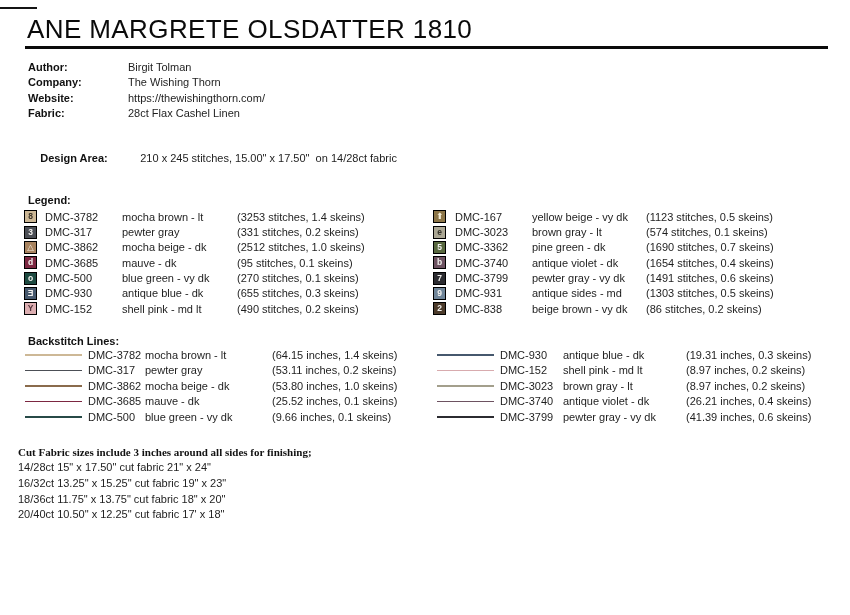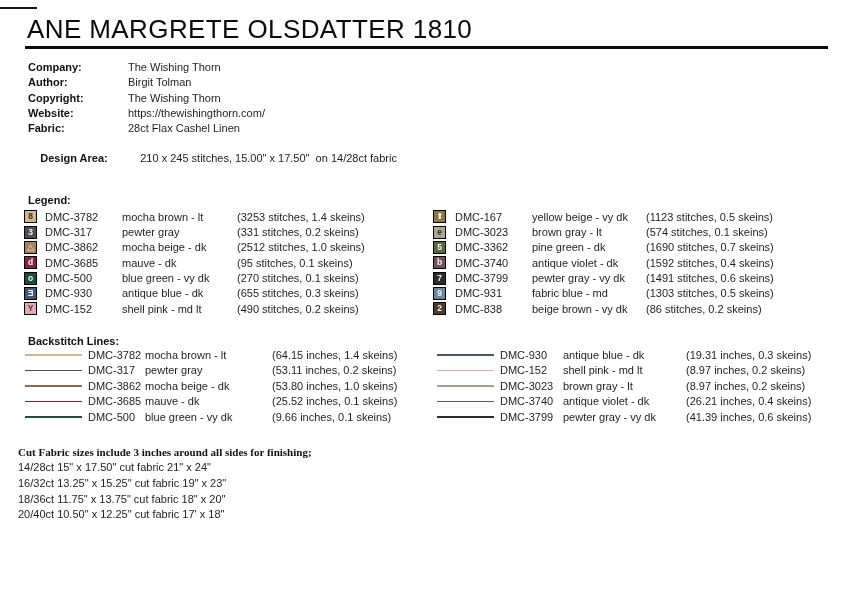--- a/index.html
+++ b/index.html
@@ -44,23 +44,22 @@
 </head>
 <body>
 
 <div class="page">
 
   <div class="abs top-tick"></div>
   <div class="abs title">ANE MARGRETE OLSDATTER 1810</div>
   <div class="abs title-rule"></div>
 
   <div class="abs meta">
+    <div class="meta-row"><span class="mlabel">Author:</span><span class="mval">Birgit Tolman</span></div>
     <div class="meta-row"><span class="mlabel">Company:</span><span class="mval">The Wishing Thorn</span></div>
-    <div class="meta-row"><span class="mlabel">Author:</span><span class="mval">Birgit Tolman</span></div>
-    <div class="meta-row"><span class="mlabel">Copyright:</span><span class="mval">The Wishing Thorn</span></div>
     <div class="meta-row"><span class="mlabel">Website:</span><span class="mval">https://thewishingthorn.com/</span></div>
     <div class="meta-row"><span class="mlabel">Fabric:</span><span class="mval">28ct Flax Cashel Linen</span></div>
   </div>
 
   <div class="abs design">
     <span class="mlabel">Design Area:</span><span class="mval">210 x 245 stitches, 15.00" x 17.50"  on 14/28ct fabric</span>
   </div>
 
   <div class="abs sec-head legend-head">Legend:</div>
 
@@ -125,32 +124,32 @@
     <div class="lrow">
         <span class="sym" style="background-color: rgb(88, 104, 63); color: rgb(243, 242, 239);">5</span>
         <span class="lcode">DMC-3362</span>
         <span class="lname">pine green - dk</span>
         <span class="lusage">(1690 stitches, 0.7 skeins)</span>
       </div>
     <div class="lrow">
         <span class="sym" style="background-color: rgb(109, 82, 97); color: rgb(243, 242, 239);">b</span>
         <span class="lcode">DMC-3740</span>
         <span class="lname">antique violet - dk</span>
-        <span class="lusage">(1592 stitches, 0.4 skeins)</span>
+        <span class="lusage">(1654 stitches, 0.4 skeins)</span>
       </div>
     <div class="lrow">
         <span class="sym" style="background-color: rgb(43, 43, 48); color: rgb(243, 242, 239);">7</span>
         <span class="lcode">DMC-3799</span>
         <span class="lname">pewter gray - vy dk</span>
         <span class="lusage">(1491 stitches, 0.6 skeins)</span>
       </div>
     <div class="lrow">
         <span class="sym" style="background-color: rgb(111, 133, 153); color: rgb(243, 242, 239);">9</span>
         <span class="lcode">DMC-931</span>
-        <span class="lname">fabric blue - md</span>
+        <span class="lname">antique sides - md</span>
         <span class="lusage">(1303 stitches, 0.5 skeins)</span>
       </div>
     <div class="lrow">
         <span class="sym" style="background-color: rgb(76, 59, 43); color: rgb(243, 242, 239);">2</span>
         <span class="lcode">DMC-838</span>
         <span class="lname">beige brown - vy dk</span>
         <span class="lusage">(86 stitches, 0.2 skeins)</span>
       </div>
   </div>
 

